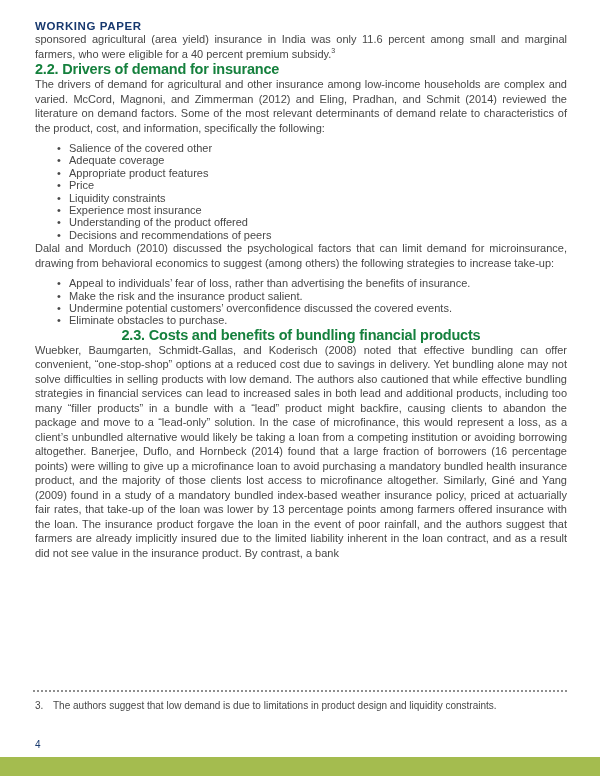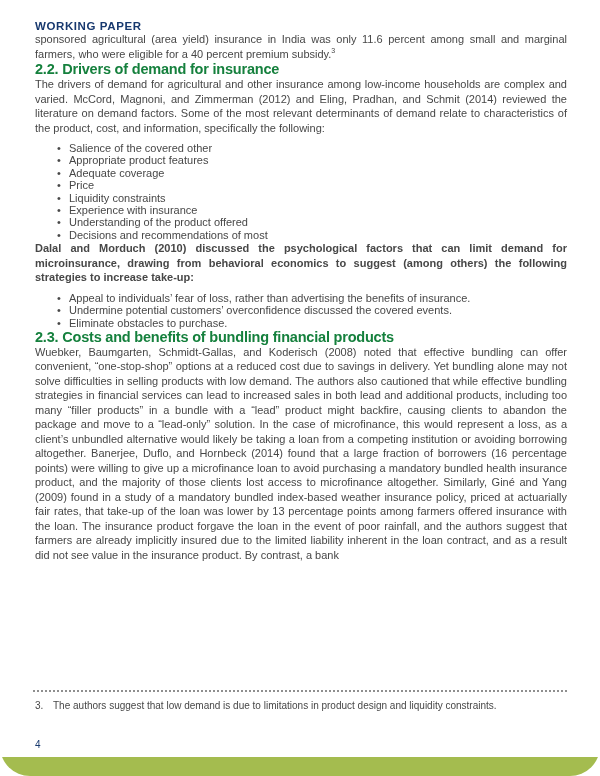--- a/index.html
+++ b/index.html
@@ -5,21 +5,20 @@
   html, body { margin: 0; padding: 0; background: #ffffff; }
   .page {
     position: relative;
     width: 600px;
     height: 776px;
     background: #ffffff;
     font-family: "Liberation Sans", sans-serif;
     color: #474747;
     overflow: hidden;
     box-sizing: border-box;
-    border-radius: 30px;
   }
   .content {
     position: absolute;
     left: 35px;
     right: 33px;
     top: 0;
   }
   .doc-header {
     margin-top: 20px;
     font-size: 11.5px;
@@ -61,22 +60,22 @@
     position: relative;
     padding-left: 12px;
   }
   ul.bullet-list li::before {
     content: "\2022";
     position: absolute;
     left: 0;
     top: 0;
     font-size: 11px;
   }
-  .para-dalal { margin-top: 12px; font-weight: bold; }
-  .h-23 { margin-top: 10px; }
+  .para-dalal { margin-top: 12px; }
+  .h-23 { margin-top: 10px; text-align: center; }
   .footnote-rule {
     position: absolute;
     left: 33px;
     right: 33px;
     top: 690px;
     border-top: 2px dotted #8f8f8f;
     height: 0;
   }
   .footnote {
     position: absolute;
@@ -114,33 +113,34 @@
     <div class="doc-header">WORKING PAPER</div>
 
     <p class="body-text intro"><span>sponsored agricultural (area yield) insurance in India was only 11.6 percent among small and marginal farmers, who were eligible for a 40 percent premium subsidy.</span><sup class="fn-marker">3</sup></p>
 
     <h2 class="section-heading h-22">2.2. Drivers of demand for insurance</h2>
 
     <p class="body-text after-heading">The drivers of demand for agricultural and other insurance among low-income households are complex and varied. McCord, Magnoni, and Zimmerman (2012) and Eling, Pradhan, and Schmit (2014) reviewed the literature on demand factors. Some of the most relevant determinants of demand relate to characteristics of the product, cost, and information, specifically the following:</p>
 
     <ul class="bullet-list">
         <li>Salience of the covered other</li>
+        <li>Adequate coverage</li>
         <li>Appropriate product features</li>
-        <li>Adequate coverage</li>
         <li>Price</li>
         <li>Liquidity constraints</li>
-        <li>Experience with insurance</li>
+        <li>Experience most insurance</li>
         <li>Understanding of the product offered</li>
-        <li>Decisions and recommendations of most</li>
+        <li>Decisions and recommendations of peers</li>
       </ul>
 
     <p class="body-text para-dalal">Dalal and Morduch (2010) discussed the psychological factors that can limit demand for microinsurance, drawing from behavioral economics to suggest (among others) the following strategies to increase take-up:</p>
 
     <ul class="bullet-list">
         <li>Appeal to individuals’ fear of loss, rather than advertising the benefits of insurance.</li>
+        <li>Make the risk and the insurance product salient.</li>
         <li>Undermine potential customers’ overconfidence discussed the covered events.</li>
         <li>Eliminate obstacles to purchase.</li>
       </ul>
 
     <h2 class="section-heading h-23">2.3. Costs and benefits of bundling financial products</h2>
 
     <p class="body-text after-heading">Wuebker, Baumgarten, Schmidt-Gallas, and Koderisch (2008) noted that effective bundling can offer convenient, “one-stop-shop” options at a reduced cost due to savings in delivery. Yet bundling alone may not solve difficulties in selling products with low demand. The authors also cautioned that while effective bundling strategies in financial services can lead to increased sales in both lead and additional products, including too many “filler products” in a bundle with a “lead” product might backfire, causing clients to abandon the package and move to a “lead-only” solution. In the case of microfinance, this would represent a loss, as a client’s unbundled alternative would likely be taking a loan from a competing institution or avoiding borrowing altogether. Banerjee, Duflo, and Hornbeck (2014) found that a large fraction of borrowers (16 percentage points) were willing to give up a microfinance loan to avoid purchasing a mandatory bundled health insurance product, and the majority of those clients lost access to microfinance altogether. Similarly, Giné and Yang (2009) found in a study of a mandatory bundled index-based weather insurance policy, priced at actuarially fair rates, that take-up of the loan was lower by 13 percentage points among farmers offered insurance with the loan. The insurance product forgave the loan in the event of poor rainfall, and the authors suggest that farmers are already implicitly insured due to the limited liability inherent in the loan contract, and as a result did not see value in the insurance product. By contrast, a bank</p>
 
   </div>
 

